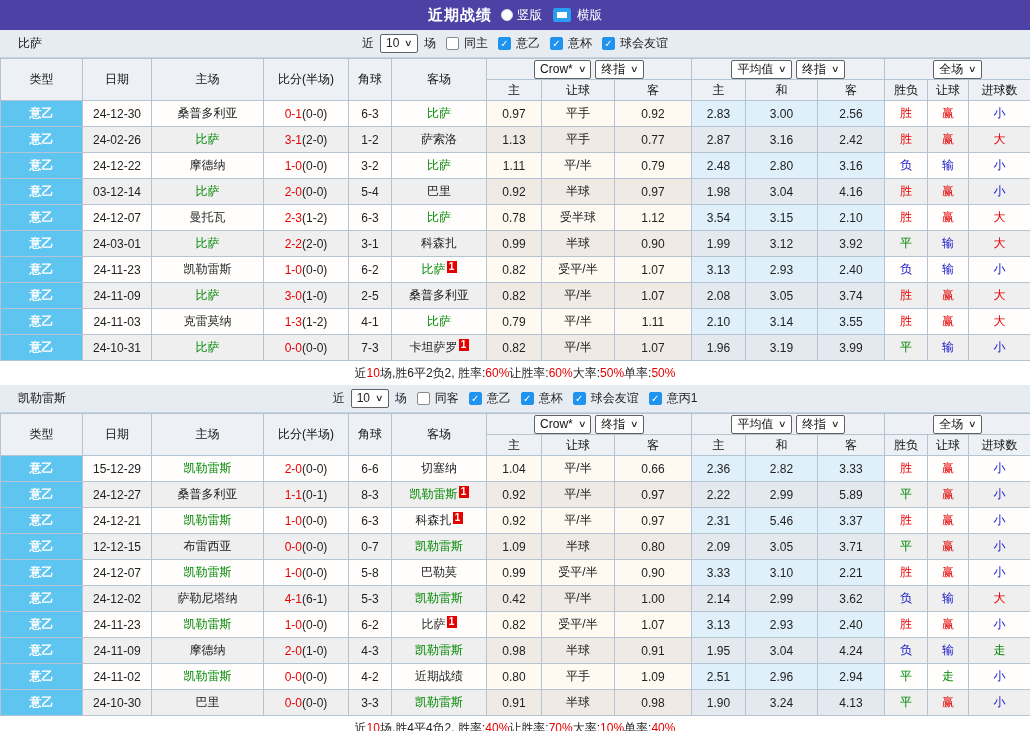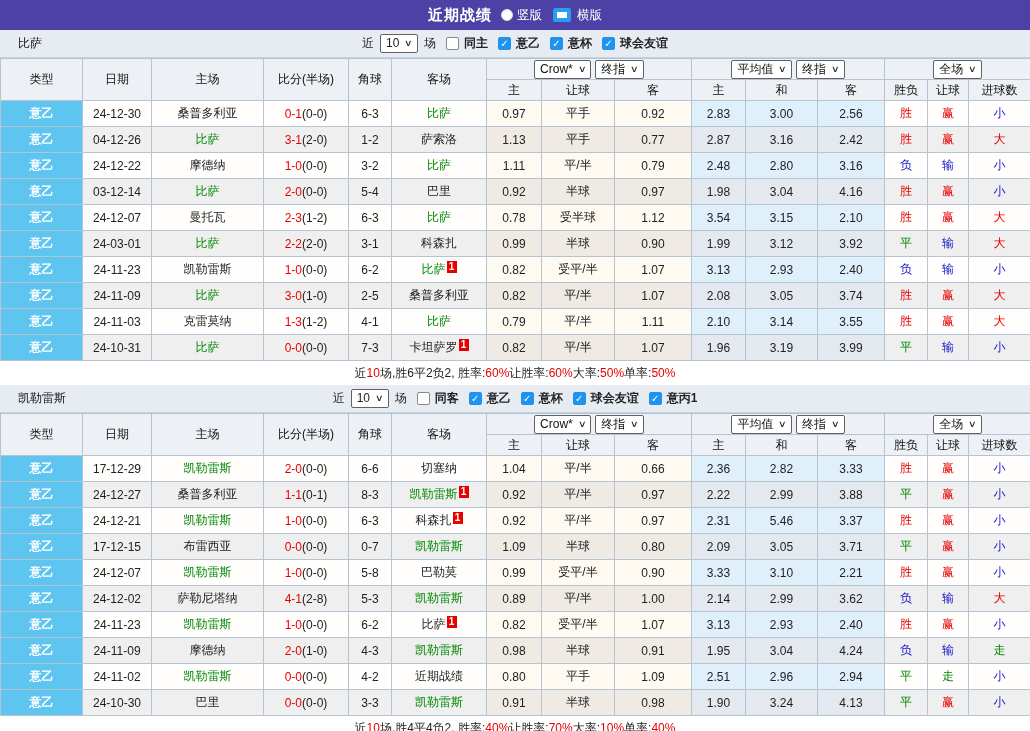--- a/index.html
+++ b/index.html
@@ -21,21 +21,21 @@
   .filter-bar{
     height:27px;background:#e7ecf3;position:relative;
     display:flex;align-items:center;justify-content:center;
     border-bottom:1px solid #c6d2de;
   }
   .section-name{position:absolute;left:18px;color:#111;}
   .filter-center{display:flex;align-items:center;gap:4px;}
   .cb{width:13px;height:13px;box-sizing:border-box;border:1px solid #8a8a8a;background:#fff;border-radius:2px;
       display:inline-flex;align-items:center;justify-content:center;font-size:10px;line-height:1;margin-left:6px;cursor:pointer;}
   .cb.on{background:#1f93ee;border-color:#1f93ee;color:#fff;font-weight:bold;}
-  .cb-label{margin-left:1px;font-weight:bold;}
+  .cb-label{margin-left:1px;}
   
   .sel{display:inline-flex;align-items:center;gap:6px;background:#fff;border:1px solid #5f6368;border-radius:2px;
        padding:1px 5px;font-size:12px;line-height:15px;cursor:pointer;margin:0 2px;}
   .sel-a{font-size:9px;color:#222;transform:scaleX(1.3);}
   
   table{border-collapse:collapse;table-layout:fixed;width:1030px;}
   th,td{border:1px solid #b5c4d2;text-align:center;padding:0;white-space:nowrap;overflow:hidden;}
   th{font-weight:normal;background:#edf0f4;height:20px;color:#111;}
   td{height:25px;}
   .c-type{background:#5ec5f1;color:#fff;font-weight:bold;}
@@ -160,21 +160,21 @@
           <td class="c-crow">0.92</td>
           <td class="c-avg">2.83</td>
           <td class="c-avg">3.00</td>
           <td class="c-avg">2.56</td>
           <td class="c-res" style="color: rgb(230, 0, 0);">胜</td>
           <td class="c-res" style="color: rgb(230, 0, 0);">赢</td>
           <td class="c-res" style="color: rgb(21, 21, 200);">小</td>
         </tr>
         <tr>
           <td class="c-type">意乙</td>
-          <td class="c-main">04-12-26</td>
+          <td class="c-main">24-02-26</td>
           <td class="c-main"><span class="team-green">比萨</span></td>
           <td class="c-main"><span class="score-ft">3-1</span><span class="score-ht">(2-0)</span></td>
           <td class="c-main">1-2</td>
           <td class="c-main"><span class="team-black">萨索洛</span></td>
           <td class="c-crow">1.13</td>
           <td class="c-crow">平手</td>
           <td class="c-crow">0.77</td>
           <td class="c-avg">2.87</td>
           <td class="c-avg">3.16</td>
           <td class="c-avg">2.42</td>
@@ -409,21 +409,21 @@
           <th>和</th>
           <th>客</th>
           <th>胜负</th>
           <th>让球</th>
           <th>进球数</th>
         </tr>
       </thead>
       <tbody>
         <tr>
           <td class="c-type">意乙</td>
-          <td class="c-main">17-12-29</td>
+          <td class="c-main">15-12-29</td>
           <td class="c-main"><span class="team-green">凯勒雷斯</span></td>
           <td class="c-main"><span class="score-ft">2-0</span><span class="score-ht">(0-0)</span></td>
           <td class="c-main">6-6</td>
           <td class="c-main"><span class="team-black">切塞纳</span></td>
           <td class="c-crow">1.04</td>
           <td class="c-crow">平/半</td>
           <td class="c-crow">0.66</td>
           <td class="c-avg">2.36</td>
           <td class="c-avg">2.82</td>
           <td class="c-avg">3.33</td>
@@ -436,21 +436,21 @@
           <td class="c-main">24-12-27</td>
           <td class="c-main"><span class="team-black">桑普多利亚</span></td>
           <td class="c-main"><span class="score-ft">1-1</span><span class="score-ht">(0-1)</span></td>
           <td class="c-main">8-3</td>
           <td class="c-main"><span class="team-green">凯勒雷斯</span><span class="redcard">1</span></td>
           <td class="c-crow">0.92</td>
           <td class="c-crow">平/半</td>
           <td class="c-crow">0.97</td>
           <td class="c-avg">2.22</td>
           <td class="c-avg">2.99</td>
-          <td class="c-avg">3.88</td>
+          <td class="c-avg">5.89</td>
           <td class="c-res" style="color: rgb(0, 136, 0);">平</td>
           <td class="c-res" style="color: rgb(230, 0, 0);">赢</td>
           <td class="c-res" style="color: rgb(21, 21, 200);">小</td>
         </tr>
         <tr>
           <td class="c-type">意乙</td>
           <td class="c-main">24-12-21</td>
           <td class="c-main"><span class="team-green">凯勒雷斯</span></td>
           <td class="c-main"><span class="score-ft">1-0</span><span class="score-ht">(0-0)</span></td>
           <td class="c-main">6-3</td>
@@ -460,21 +460,21 @@
           <td class="c-crow">0.97</td>
           <td class="c-avg">2.31</td>
           <td class="c-avg">5.46</td>
           <td class="c-avg">3.37</td>
           <td class="c-res" style="color: rgb(230, 0, 0);">胜</td>
           <td class="c-res" style="color: rgb(230, 0, 0);">赢</td>
           <td class="c-res" style="color: rgb(21, 21, 200);">小</td>
         </tr>
         <tr>
           <td class="c-type">意乙</td>
-          <td class="c-main">17-12-15</td>
+          <td class="c-main">12-12-15</td>
           <td class="c-main"><span class="team-black">布雷西亚</span></td>
           <td class="c-main"><span class="score-ft">0-0</span><span class="score-ht">(0-0)</span></td>
           <td class="c-main">0-7</td>
           <td class="c-main"><span class="team-green">凯勒雷斯</span></td>
           <td class="c-crow">1.09</td>
           <td class="c-crow">半球</td>
           <td class="c-crow">0.80</td>
           <td class="c-avg">2.09</td>
           <td class="c-avg">3.05</td>
           <td class="c-avg">3.71</td>
@@ -496,24 +496,24 @@
           <td class="c-avg">3.10</td>
           <td class="c-avg">2.21</td>
           <td class="c-res" style="color: rgb(230, 0, 0);">胜</td>
           <td class="c-res" style="color: rgb(230, 0, 0);">赢</td>
           <td class="c-res" style="color: rgb(21, 21, 200);">小</td>
         </tr>
         <tr>
           <td class="c-type">意乙</td>
           <td class="c-main">24-12-02</td>
           <td class="c-main"><span class="team-black">萨勒尼塔纳</span></td>
-          <td class="c-main"><span class="score-ft">4-1</span><span class="score-ht">(2-8)</span></td>
+          <td class="c-main"><span class="score-ft">4-1</span><span class="score-ht">(6-1)</span></td>
           <td class="c-main">5-3</td>
           <td class="c-main"><span class="team-green">凯勒雷斯</span></td>
-          <td class="c-crow">0.89</td>
+          <td class="c-crow">0.42</td>
           <td class="c-crow">平/半</td>
           <td class="c-crow">1.00</td>
           <td class="c-avg">2.14</td>
           <td class="c-avg">2.99</td>
           <td class="c-avg">3.62</td>
           <td class="c-res" style="color: rgb(21, 21, 200);">负</td>
           <td class="c-res" style="color: rgb(21, 21, 200);">输</td>
           <td class="c-res" style="color: rgb(230, 0, 0);">大</td>
         </tr>
         <tr>

